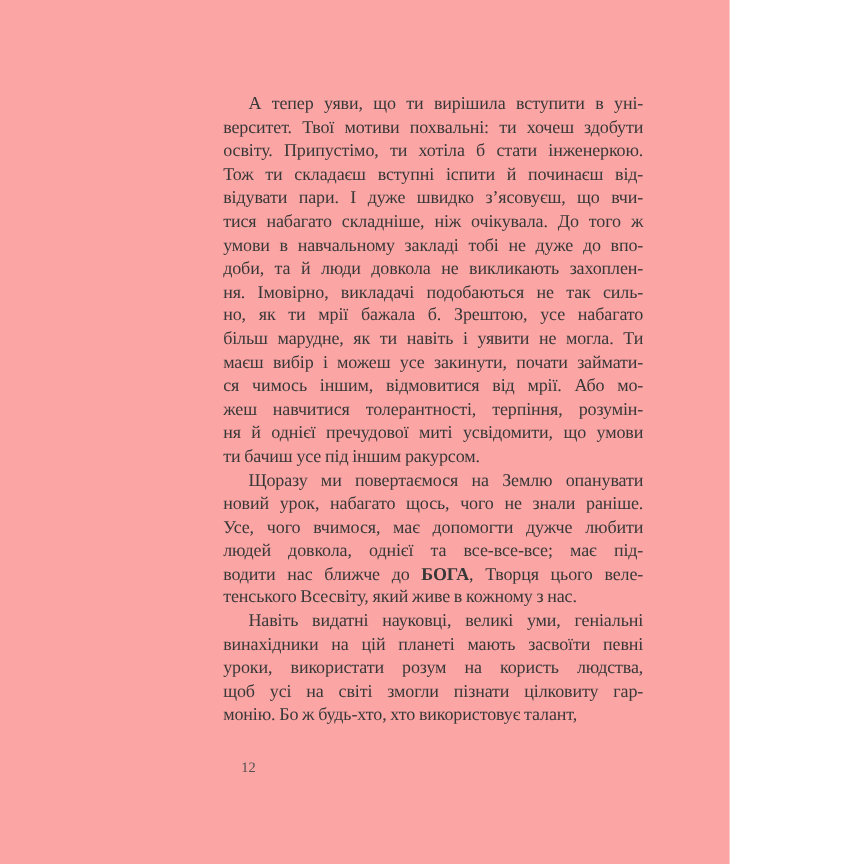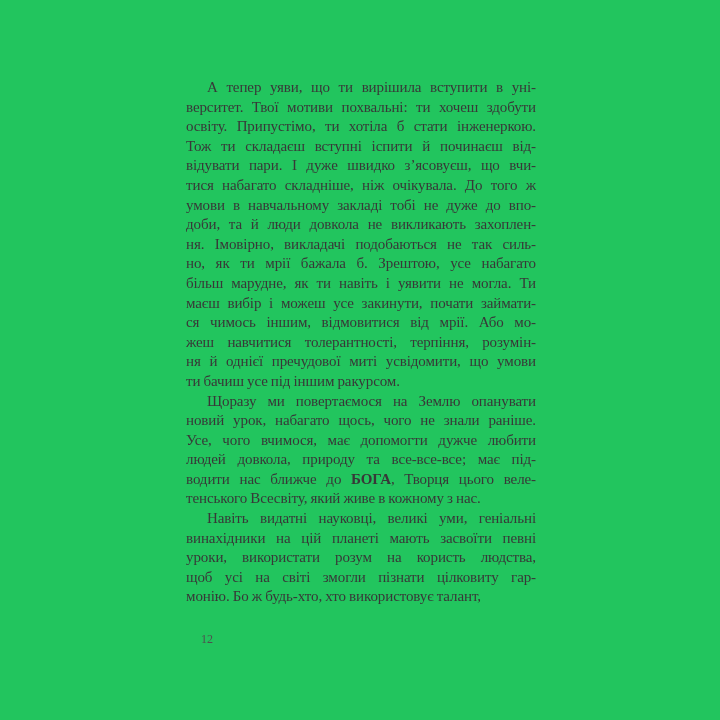--- a/index.html
+++ b/index.html
@@ -2,23 +2,23 @@
 <html><head>
 <meta charset="utf-8">
 <style>
   html, body {
     margin: 0;
     padding: 0;
     background: #ffffff;
   }
   .book-page {
     position: relative;
-    width: 720px;
+    width: 608px;
     height: 720px;
-    background: #22c55e;
+    background: #fca5a5;
     overflow: hidden;
     font-family: "Liberation Serif", serif;
   }
   .text-block {
     position: absolute;
     left: 186px;
     top: 78px;
     width: 350px;
     color: #383838;
   }
@@ -74,21 +74,21 @@
         <div class="line"><span class="seg">маєш вибір і можеш усе закинути, почати займати-</span></div>
         <div class="line"><span class="seg">ся чимось іншим, відмовитися від мрії. Або мо-</span></div>
         <div class="line"><span class="seg">жеш навчитися толерантності, терпіння, розумін-</span></div>
         <div class="line"><span class="seg">ня й однієї пречудової миті усвідомити, що умови</span></div>
         <div class="line para-end"><span class="seg">ти бачиш усе під іншим ракурсом.</span></div>
       </div>
       <div class="paragraph">
         <div class="line para-start"><span class="seg">Щоразу ми повертаємося на Землю опанувати</span></div>
         <div class="line"><span class="seg">новий урок, набагато щось, чого не знали раніше.</span></div>
         <div class="line"><span class="seg">Усе, чого вчимося, має допомогти дужче любити</span></div>
-        <div class="line"><span class="seg">людей довкола, природу та все-все-все; має під-</span></div>
+        <div class="line"><span class="seg">людей довкола, однієї та все-все-все; має під-</span></div>
         <div class="line"><span class="seg">водити нас ближче до </span><span class="seg bold">БОГА</span><span class="seg">, Творця цього веле-</span></div>
         <div class="line para-end"><span class="seg">тенського Всесвіту, який живе в кожному з нас.</span></div>
       </div>
       <div class="paragraph">
         <div class="line para-start"><span class="seg">Навіть видатні науковці, великі уми, геніальні</span></div>
         <div class="line"><span class="seg">винахідники на цій планеті мають засвоїти певні</span></div>
         <div class="line"><span class="seg">уроки, використати розум на користь людства,</span></div>
         <div class="line"><span class="seg">щоб усі на світі змогли пізнати цілковиту гар-</span></div>
         <div class="line para-end"><span class="seg">монію. Бо ж будь-хто, хто використовує талант,</span></div>
       </div>

